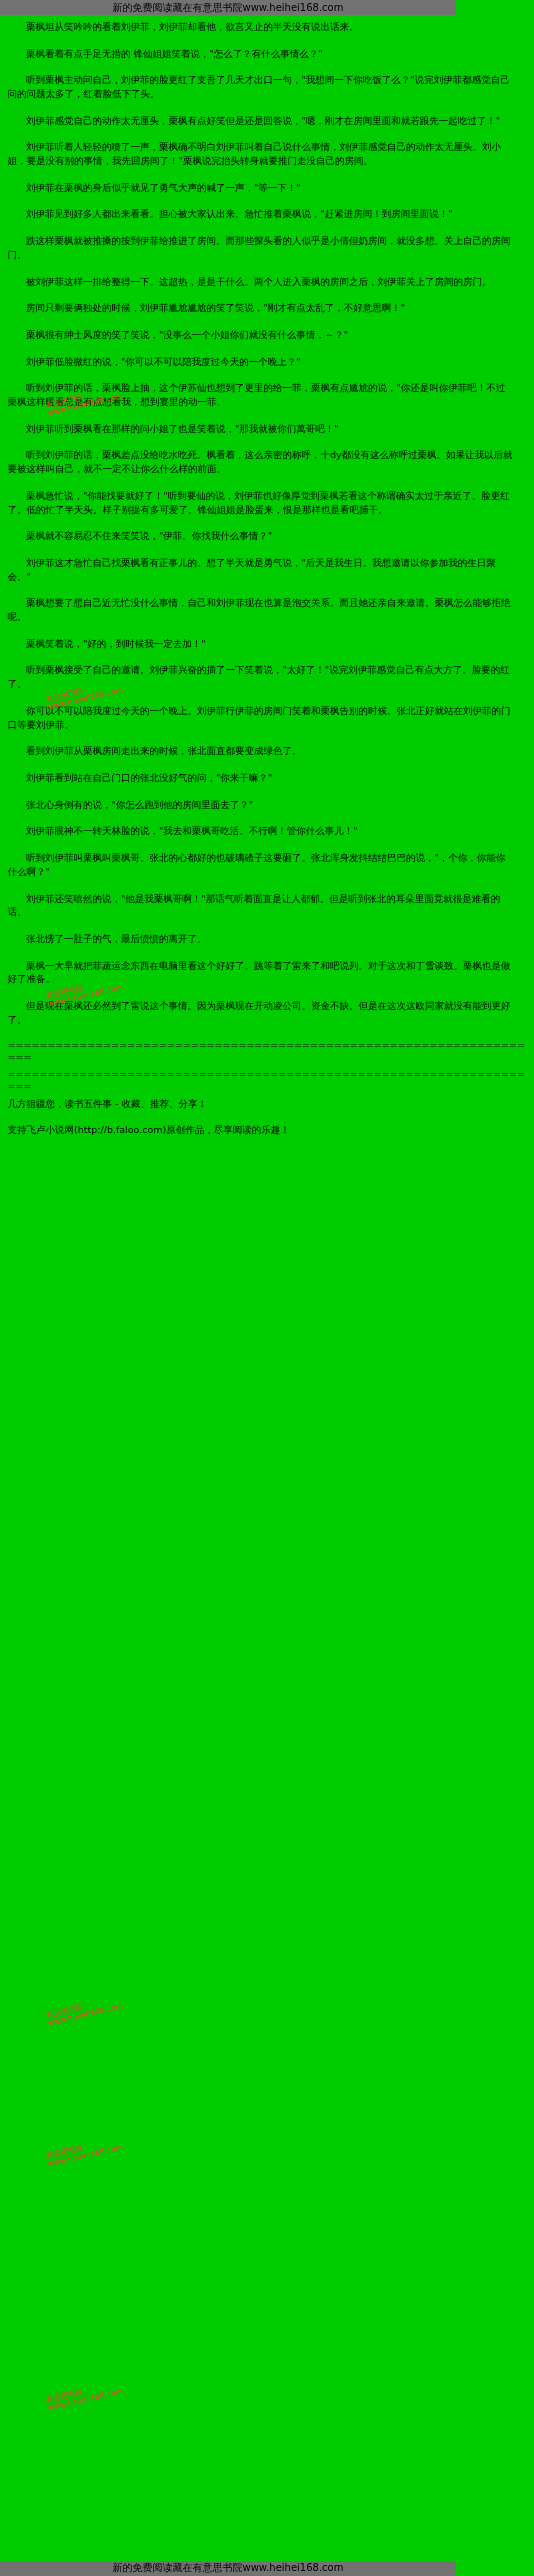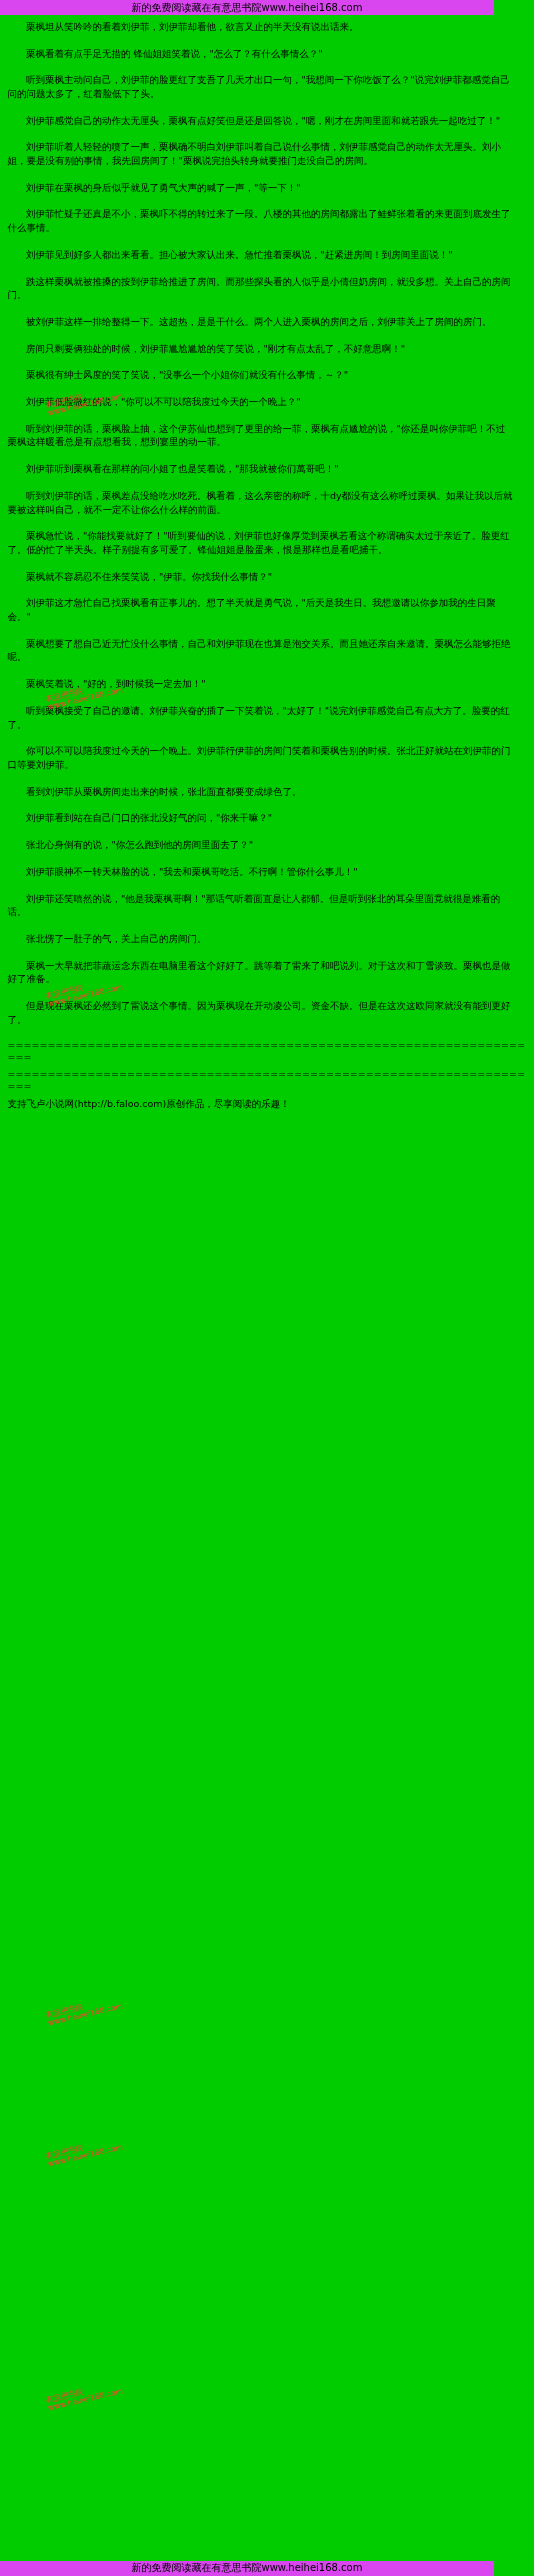--- a/index.html
+++ b/index.html
@@ -12,25 +12,25 @@
     font-family: "DejaVu Sans", "Liberation Sans", sans-serif;
   }
   .page {
     position: relative;
     width: 534px;
     min-height: 2576px;
     background: #00cc00;
     overflow: hidden;
   }
   .banner {
-    width: 494px;
+    width: 456px;
     text-align: center;
     font-size: 10px;
     color: #000000;
-    background: #d946ef;
+    background: #737373;
     line-height: 12.2px;
     padding: 0.8px 0 1.5px 0;
     box-sizing: border-box;
     letter-spacing: 0px;
     white-space: nowrap;
     overflow: hidden;
   }
   .banner-top {
     padding-top: 1.5px;
   }
@@ -87,49 +87,50 @@
 
   <div class="banner banner-top">新的免费阅读藏在有意思书院www.heihei168.com</div>
 
   <div class="content">
     <p class="para">栗枫坦从笑吟吟的看着刘伊菲，刘伊菲却看他，欲言又止的半天没有说出话来。</p>
     <p class="para">栗枫看着有点手足无措的 锋仙姐姐笑着说，"怎么了？有什么事情么？"</p>
     <p class="para">听到栗枫主动问自己，刘伊菲的脸更红了支吾了几天才出口一句，"我想间一下你吃饭了么？"说完刘伊菲都感觉自己问的问题太多了，红着脸低下了头。</p>
     <p class="para">刘伊菲感觉自己的动作太无厘头，栗枫有点好笑但是还是回答说，"嗯，刚才在房间里面和就若跟先一起吃过了！"</p>
     <p class="para">刘伊菲听着人轻轻的喷了一声，栗枫确不明白刘伊菲叫着自己说什么事情，刘伊菲感觉自己的动作太无厘头。刘小姐，要是没有别的事情，我先回房间了！"栗枫说完抬头转身就要推门走没自己的房间。</p>
     <p class="para">刘伊菲在栗枫的身后似乎就见了勇气大声的喊了一声，"等一下！"</p>
-    <p class="para">刘伊菲忙疑子还真是不小，栗枫吓不得的转过来了一段。八楼的其他的房间都露出了鲑鲜张着看的来更面到底发生了什么事情。</p>
     <p class="para">刘伊菲见到好多人都出来看看。担心被大家认出来。急忙推着栗枫说，"赶紧进房间！到房间里面说！"</p>
     <p class="para">跌这样栗枫就被推搡的按到伊菲给推进了房间。而那些探头看的人似乎是小倩但奶房间，就没多想。关上自己的房间门。</p>
     <p class="para">被刘伊菲这样一排给整得一下。这超热，是是干什么。两个人进入栗枫的房间之后，刘伊菲关上了房间的房门。</p>
     <p class="para">房间只剩要俩独处的时候，刘伊菲尴尬尴尬的笑了笑说，"刚才有点太乱了，不好意思啊！"</p>
     <p class="para">栗枫很有绅士风度的笑了笑说，"没事么一个小姐你们就没有什么事情，～？"</p>
     <p class="para">刘伊菲低脸微红的说，"你可以不可以陪我度过今天的一个晚上？"</p>
     <p class="para">听到刘伊菲的话，栗枫脸上抽，这个伊苏仙也想到了更里的给一菲，栗枫有点尴尬的说，"你还是叫你伊菲吧！不过栗枫这样暖看总是有点想看我，想到宴里的动一菲。</p>
     <p class="para">刘伊菲听到栗枫看在那样的问小姐了也是笑着说，"那我就被你们萬哥吧！"</p>
     <p class="para">听到刘伊菲的话，栗枫差点没给吃水吃死。枫看着，这么亲密的称呼，十dy都没有这么称呼过栗枫。如果让我以后就要被这样叫自己，就不一定不让你么什么样的前面。</p>
     <p class="para">栗枫急忙说，"你能找要就好了！"听到要仙的说，刘伊菲也好像厚觉到栗枫若看这个称谓确实太过于亲近了。脸更红了。低的忙了半天头。样子别提有多可爱了。锋仙姐姐是脸蛋来，恨是那样也是看吧捕干。</p>
     <p class="para">栗枫就不容易忍不住来笑笑说，"伊菲。你找我什么事情？"</p>
     <p class="para">刘伊菲这才急忙自己找栗枫看有正事儿的。想了半天就是勇气说，"后天是我生日。我想邀请以你参加我的生日聚会。"</p>
     <p class="para">栗枫想要了想自己近无忙没什么事情，自己和刘伊菲现在也算是泡交关系。而且她还亲自来邀请。栗枫怎么能够拒绝呢。</p>
     <p class="para">栗枫笑着说，"好的，到时候我一定去加！"</p>
     <p class="para">听到栗枫接受了自己的邀请。刘伊菲兴奋的插了一下笑着说，"太好了！"说完刘伊菲感觉自己有点大方了。脸要的红了。</p>
     <p class="para">你可以不可以陪我度过今天的一个晚上。刘伊菲行伊菲的房间门笑着和栗枫告别的时候。张北正好就站在刘伊菲的门口等要刘伊菲。</p>
     <p class="para">看到刘伊菲从栗枫房间走出来的时候，张北面直都要变成绿色了。</p>
     <p class="para">刘伊菲看到站在自己门口的张北没好气的问，"你来干嘛？"</p>
     <p class="para">张北心身倒有的说，"你怎么跑到他的房间里面去了？"</p>
     <p class="para">刘伊菲眼神不一转天林脸的说，"我去和栗枫哥吃活。不行啊！管你什么事儿！"</p>
+    <p class="para">听到刘伊菲叫栗枫叫栗枫哥。张北的心都好的也破璃碴子这要砸了。张北浑身发抖结结巴巴的说，"，个你，你能你什么啊？"</p>
     <p class="para">刘伊菲还笑嘻然的说，"他是我栗枫哥啊！"那话气听着面直是让人都郁。但是听到张北的耳朵里面竟就很是难看的话。</p>
-    <p class="para">张北愣了一肚子的气，关上自己的房间门。</p>
+    <p class="para">张北愣了一肚子的气，最后愤愤的离开了。</p>
     <p class="para">栗枫一大早就把菲蔬运念东西在电脑里看这个好好了。跳等着了雷来了和吧说列。对于这次和丁雪谈致。栗枫也是做好了准备。</p>
     <p class="para">但是现在栗枫还必然到了雷说这个事情。因为栗枫现在开动凌公司。资金不缺。但是在这次这欧同家就没有能到更好了。</p>
 
     <p class="sep">====================================================================</p>
     <p class="sep">====================================================================</p>
 
+    <p class="promo">几方狙疆您，读书五件事 - 收藏、推荐、分享！</p>
     <p class="promo">支持飞卢小说网(http://b.faloo.com)原创作品，尽享阅读的乐趣！</p>
   </div>
 
   <div class="banner banner-bottom">新的免费阅读藏在有意思书院www.heihei168.com</div>
 
   <div id="watermark-layer">
       <div class="wm" style="top: 393px; left: 46px;">
         <b>有意思书院</b>
         <b>www.heihei168.com</b>
       </div>

